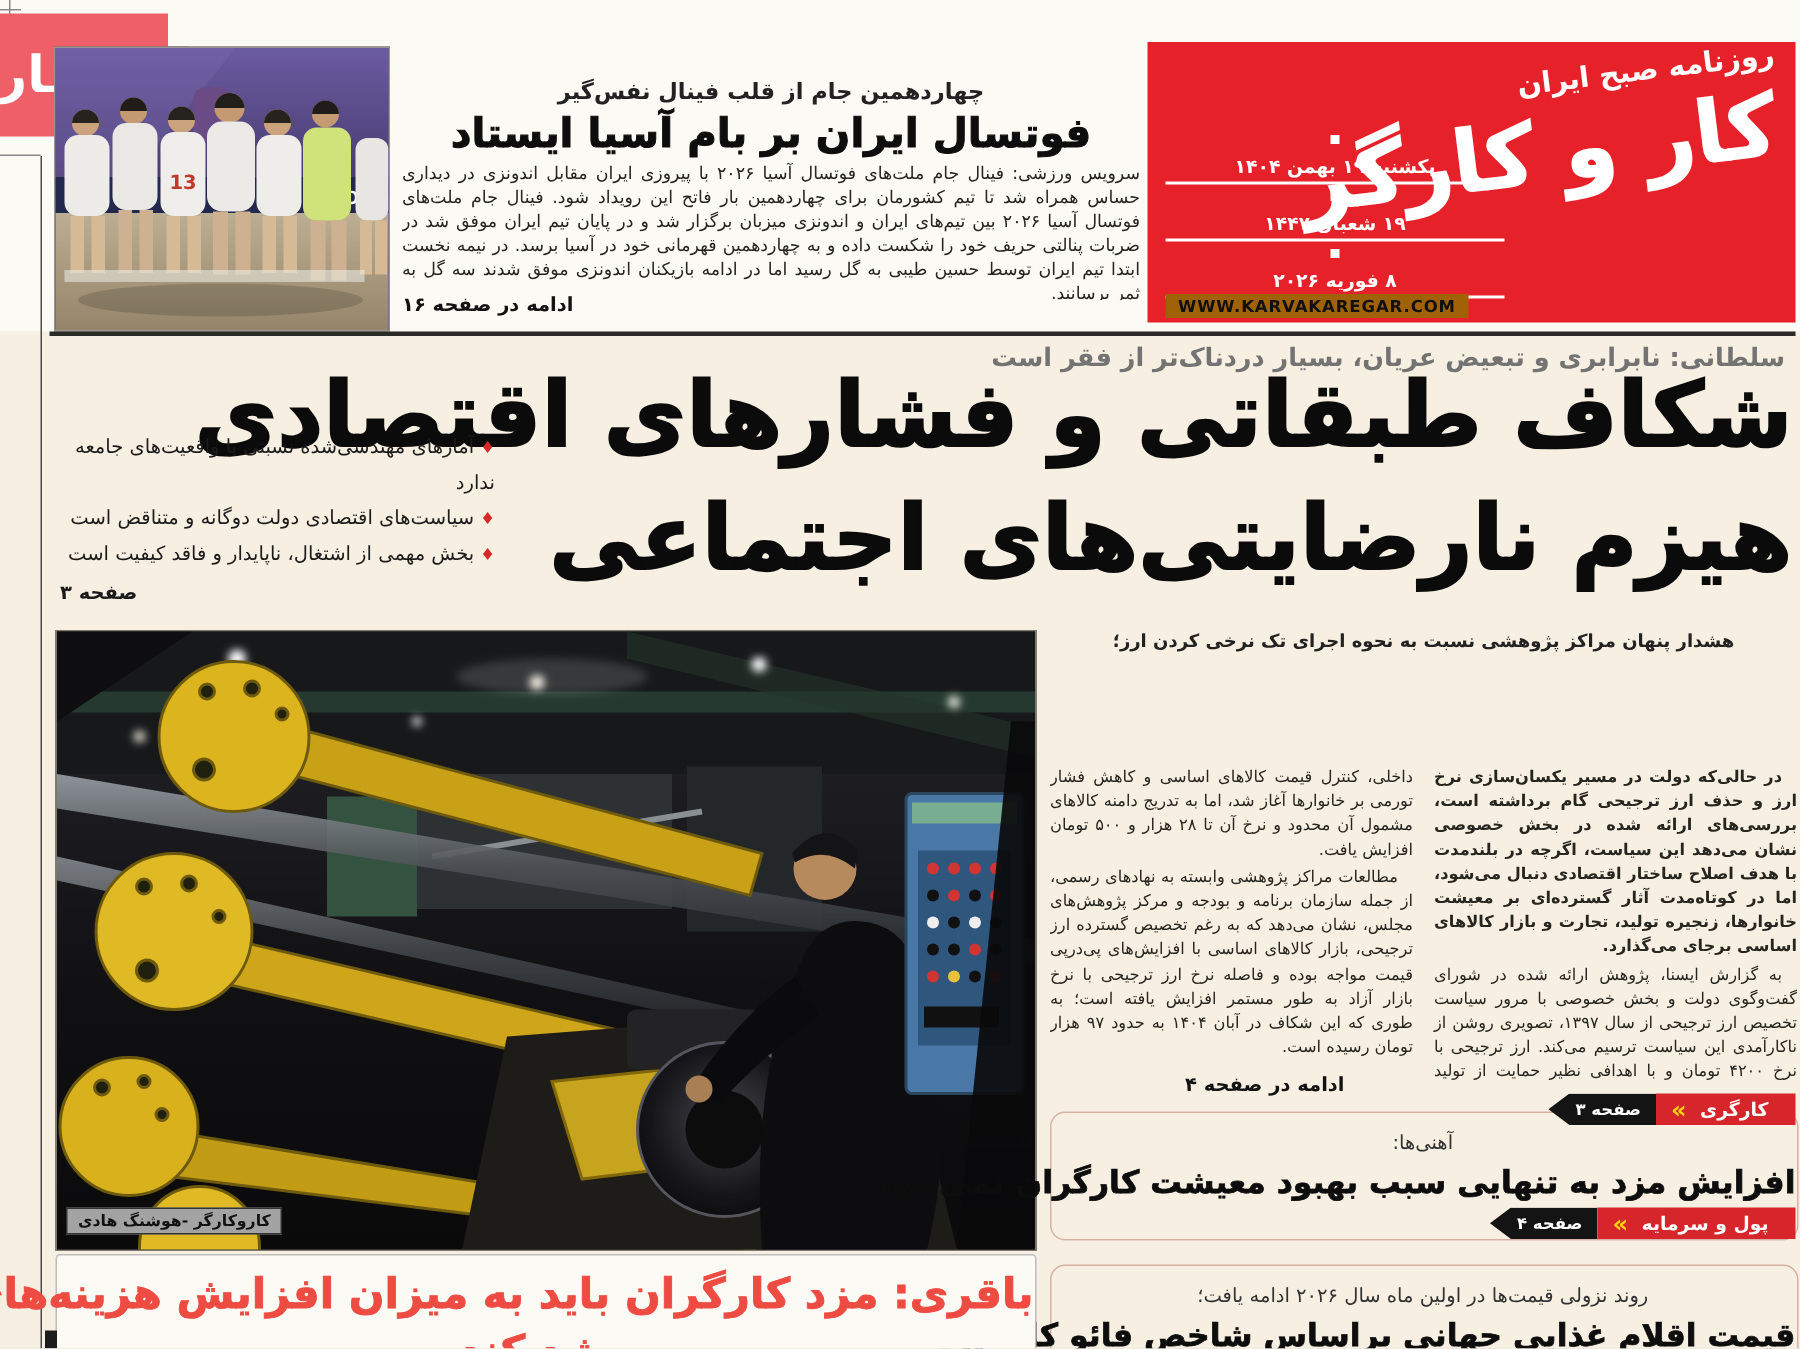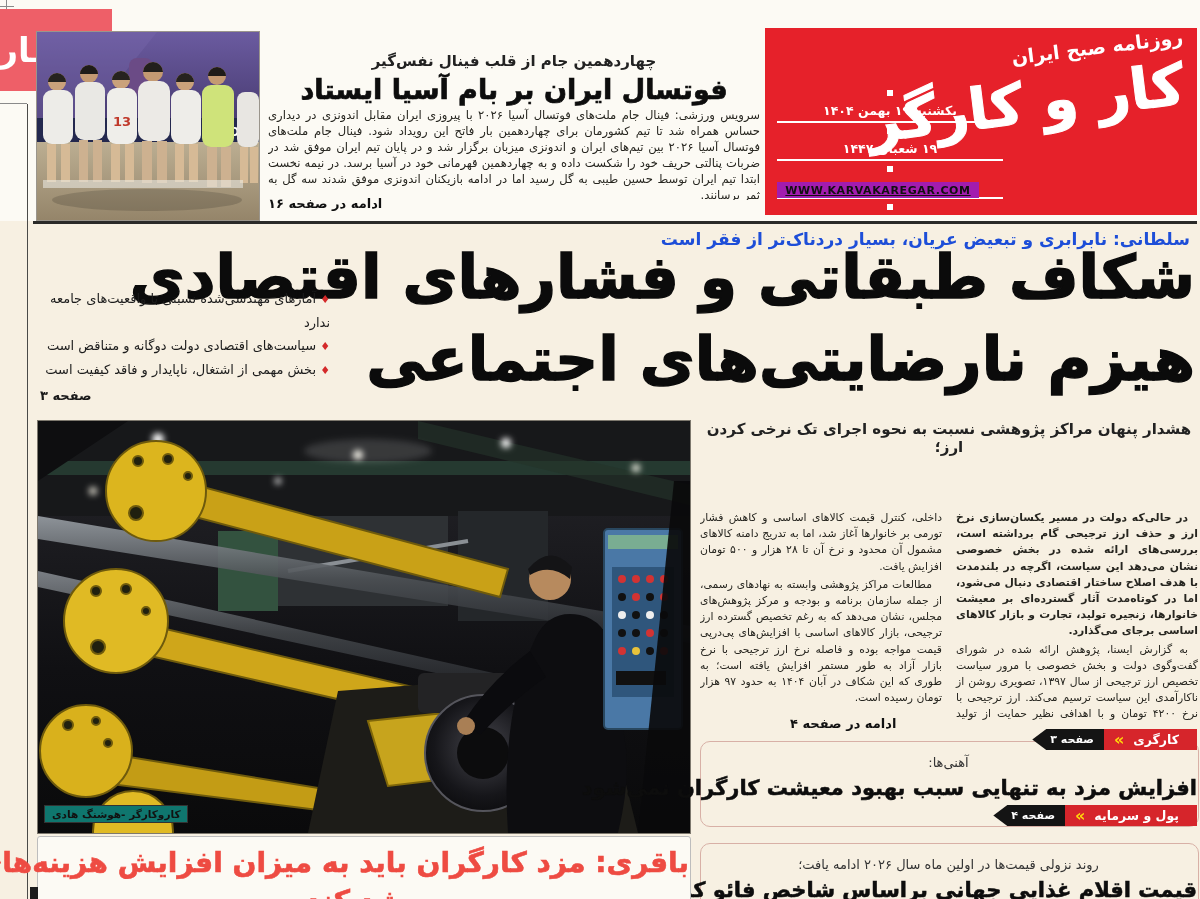--- a/index.html
+++ b/index.html
@@ -21,40 +21,40 @@
   #futsal-cont{left:268px;top:196px;font-size:13px;font-weight:bold;color:#111;}
   
   #masthead{left:765px;top:28px;width:432px;height:187px;background:#e6212a;overflow:hidden;}
   #mh-tagline{right:14px;top:8px;color:#fff;font-size:19px;font-weight:bold;transform:rotate(-7deg);}
   #mh-logo{right:6px;top:44px;width:330px;color:#fff;font-size:57px;font-weight:bold;text-align:center;
            transform:rotate(-7deg);letter-spacing:-2px;-webkit-text-stroke:1px #fff;line-height:1.1;}
   #mh-dates{left:12px;top:62px;width:226px;direction:rtl;}
   .mh-row{display:flex;align-items:center;justify-content:flex-start;gap:7px;border-bottom:2px solid #fff;
           padding-bottom:3px;margin-bottom:5px;color:#fff;font-size:12.5px;font-weight:bold;white-space:nowrap;flex-direction:column;}
   .mh-sq{width:6px;height:6px;background:#fff;flex:0 0 auto;}
-  #mh-web{left:12px;top:154px;width:202px;height:16px;background:#a21caf;color:#101010;font-weight:bold;
-          font-size:11px;letter-spacing:0.6px;display:flex;align-items:center;justify-content:center;text-decoration:underline;}
+  #mh-web{left:12px;top:168px;width:202px;height:16px;background:#a16207;color:#101010;font-weight:bold;
+          font-size:11px;letter-spacing:0.6px;display:flex;align-items:center;justify-content:center;}
   
   #divider{left:33px;top:221px;width:1164px;height:3px;background:#2a2a28;}
   
-  #lead-kicker{right:10px;top:229px;width:760px;text-align:left;font-size:17px;font-weight:bold;color:#1d4ed8;direction:rtl;}
+  #lead-kicker{right:10px;top:229px;width:760px;text-align:left;font-size:17px;font-weight:bold;color:#737373;direction:rtl;}
   #lead-kicker{text-align:right;}
   .lead-line{right:5px;width:790px;text-align:center;font-weight:bold;color:#0b0b0b;font-size:60px;
              -webkit-text-stroke:1.4px #0b0b0b;letter-spacing:-2px;white-space:nowrap;}
   #lead-l1{top:242px;}
   #lead-l2{top:324px;}
   #lead-bullets{left:38px;top:287px;width:292px;direction:rtl;font-size:13px;font-weight:normal;color:#1c1c1c;line-height:1.82;}
   .diamond{color:#d42a2a;font-size:11px;margin-left:4px;}
   #lead-pageref{left:40px;top:388px;font-size:13px;font-weight:bold;}
   
   #factory-photo{left:37px;top:420px;width:652px;height:412px;border:1px solid #7d786e;background:#101013;}
-  #photo-caption{left:44px;top:805px;background:#0f766e;border:1px solid #333;font-size:10.5px;font-weight:bold;
+  #photo-caption{left:44px;top:805px;background:#a3a3a3;border:1px solid #333;font-size:10.5px;font-weight:bold;
                  padding:2px 7px;direction:rtl;color:#111;}
   
-  #cur-kicker{left:700px;top:420px;width:498px;text-align:center;font-size:15px;font-weight:bold;color:#222;direction:rtl;}
+  #cur-kicker{left:700px;top:420px;width:498px;text-align:center;font-size:12px;font-weight:bold;color:#222;direction:rtl;}
   .cur-line{left:700px;width:498px;text-align:center;font-size:26px;font-weight:bold;color:#0d0d0d;
             -webkit-text-stroke:0.8px #0d0d0d;direction:rtl;white-space:nowrap;}
   #cur-l1{top:440px;}
   #cur-l2{top:474px;}
   #cur-body{left:700px;top:510px;width:498px;height:226px;direction:rtl;column-count:2;column-gap:14px;
             column-fill:auto;overflow:hidden;font-size:10.8px;line-height:1.5;text-align:justify;color:#26251f;}
   #cur-body p{margin:0 0 2px 0;text-indent:10px;}
   #cur-body p.leadp{font-weight:bold;}
   #cur-cont{left:790px;top:716px;font-size:13px;font-weight:bold;color:#111;}
   

